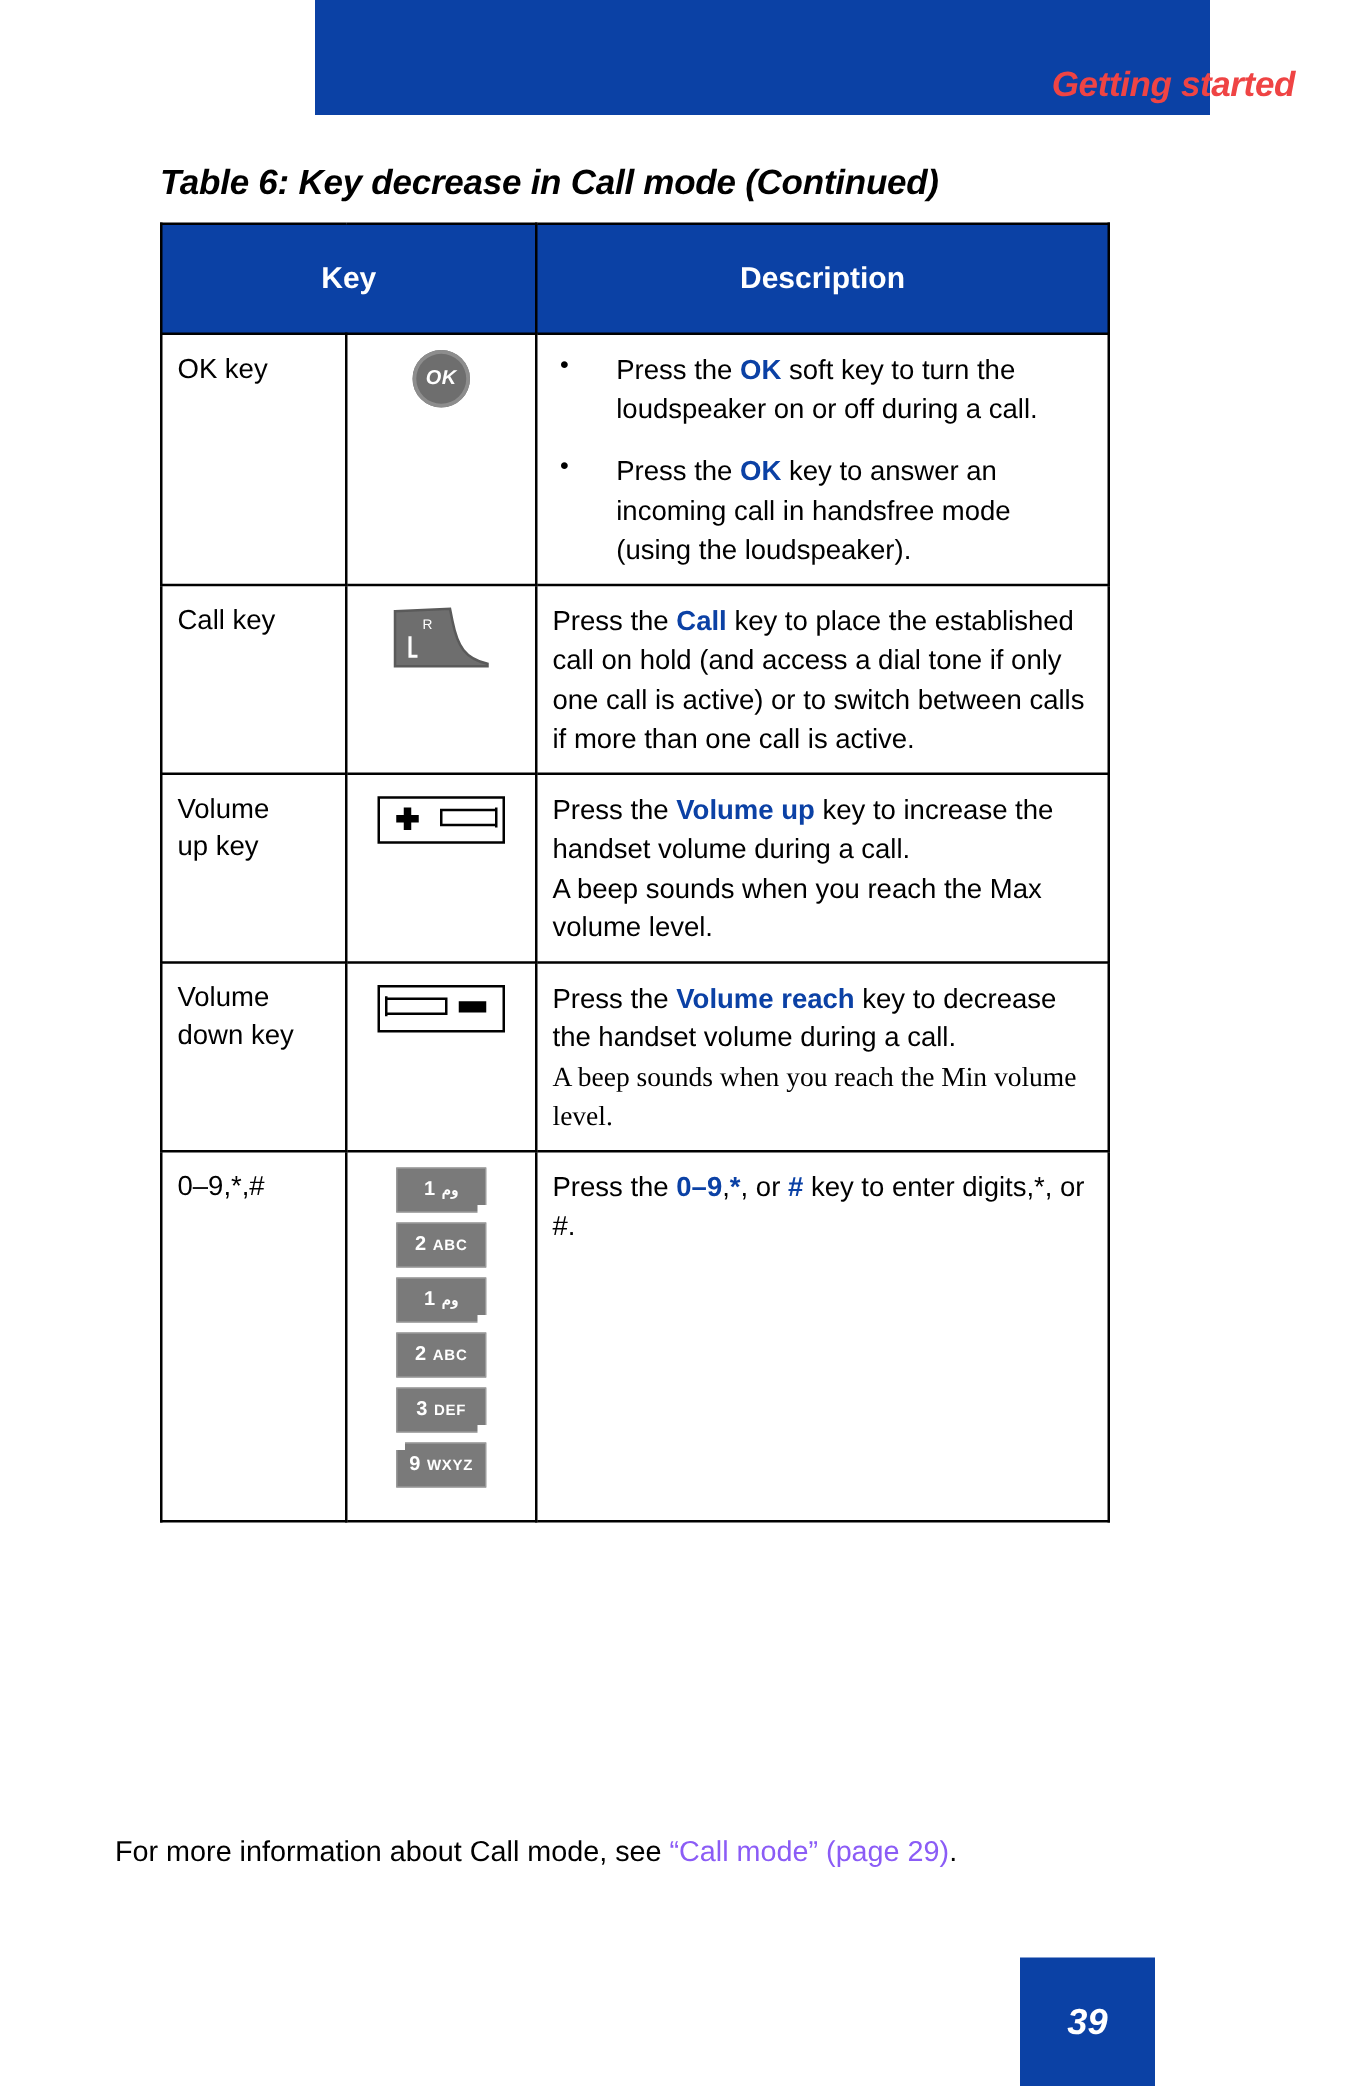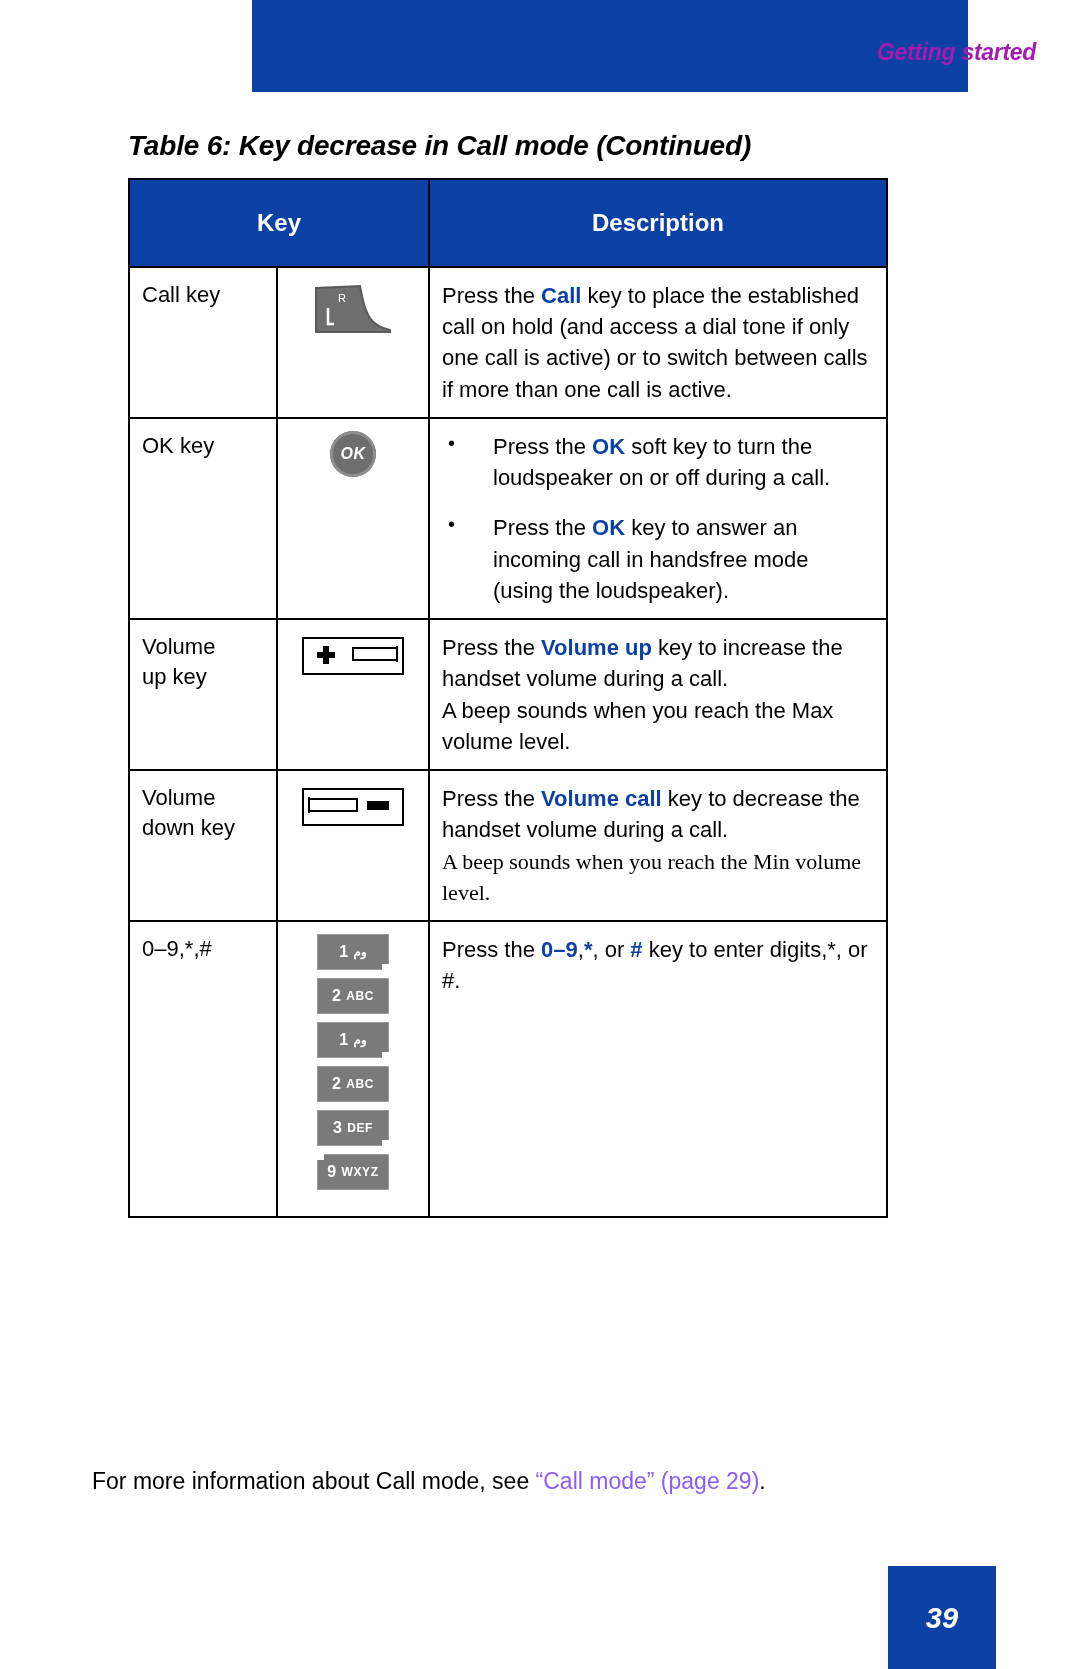--- a/index.html
+++ b/index.html
@@ -21,24 +21,24 @@
     position: absolute;
     left: 252px;
     top: 0;
     width: 716px;
     height: 92px;
     background: #0b41a5;
   }
   .header-title {
     position: absolute;
     right: 44px;
-    top: 52px;
+    top: 68px;
     transform: translateY(-50%);
-    color: #a21caf;
-    font-size: 23px;
+    color: #ef4444;
+    font-size: 28px;
     font-weight: bold;
     font-style: italic;
     letter-spacing: -0.3px;
     white-space: nowrap;
   }
 
   
   .table-caption {
     position: absolute;
     left: 128px;
@@ -177,21 +177,21 @@
     left: 92px;
     top: 1468px;
     font-size: 23px;
     white-space: nowrap;
   }
   .link { color: #8b5cf6; }
 
   
   .page-block {
     position: absolute;
-    left: 888px;
+    left: 816px;
     top: 1566px;
     width: 108px;
     height: 103px;
     background: #0b41a5;
   }
   .page-num {
     position: absolute;
     left: 50%;
     top: 36px;
     transform: translateX(-50%);
@@ -217,47 +217,47 @@
   </colgroup>
   <thead>
     <tr>
       <th colspan="2">Key</th>
       <th>Description</th>
     </tr>
   </thead>
   <tbody>
 
     <tr>
+      <td class="cell-keyname">OK key</td>
+      <td class="cell-keyicon">
+        <span class="icon-wrap">
+          <span class="ok-key">OK</span>
+        </span>
+      </td>
+      <td class="cell-desc">
+        <ul class="bullets">
+          <li><span><span>Press the </span><span class="blue">OK</span><span> soft key to turn the loudspeaker on or off during a call.</span></span></li>
+          <li><span><span>Press the </span><span class="blue">OK</span><span> key to answer an incoming call in handsfree mode (using the loudspeaker).</span></span></li>
+        </ul>
+      </td>
+    </tr>
+
+    <tr>
       <td class="cell-keyname">Call key</td>
       <td class="cell-keyicon">
         <span class="icon-wrap">
           <svg class="callkey-svg" width="82" height="58" viewBox="0 0 82 58">
             <path d="M4 8 L48 6 L50 16 C54 36 60 46 78 50 L78 52 L4 52 Z" fill="#6e6e6e" stroke="#5a5a5a" stroke-width="2"></path>
             <text x="30" y="22" fill="#ffffff" font-size="11" font-family="Liberation Sans, sans-serif" text-anchor="middle">R</text>
             <path d="M16 28 L16 44 L22 44" fill="none" stroke="#ffffff" stroke-width="2.5"></path>
           </svg>
         </span>
       </td>
       <td class="cell-desc">
         <p><span>Press the </span><span class="blue">Call</span><span> key to place the established call on hold (and access a dial tone if only one call is active) or to switch between calls if more than one call is active.</span></p>
-      </td>
-    </tr>
-
-    <tr>
-      <td class="cell-keyname">OK key</td>
-      <td class="cell-keyicon">
-        <span class="icon-wrap">
-          <span class="ok-key">OK</span>
-        </span>
-      </td>
-      <td class="cell-desc">
-        <ul class="bullets">
-          <li><span><span>Press the </span><span class="blue">OK</span><span> soft key to turn the loudspeaker on or off during a call.</span></span></li>
-          <li><span><span>Press the </span><span class="blue">OK</span><span> key to answer an incoming call in handsfree mode (using the loudspeaker).</span></span></li>
-        </ul>
       </td>
     </tr>
 
 
     <tr>
       <td class="cell-keyname" style="white-space: pre-line;">Volume
 up key</td>
       <td class="cell-keyicon">
         <span class="icon-wrap">
           <svg class="volup-svg" width="104" height="48" viewBox="0 0 104 48">
@@ -281,21 +281,21 @@
         <span class="icon-wrap">
           <svg class="voldn-svg" width="104" height="48" viewBox="0 0 104 48">
             <rect x="2" y="6" width="100" height="36" fill="#ffffff" stroke="#000000" stroke-width="2"></rect>
             <path d="M8 16 L56 16 L56 28 L8 28" fill="none" stroke="#000000" stroke-width="2"></path>
             <path d="M8 14 L8 30" stroke="#000000" stroke-width="2"></path>
             <rect x="66" y="18" width="22" height="9" fill="#000000"></rect>
           </svg>
         </span>
       </td>
       <td class="cell-desc">
-        <p><span>Press the </span><span class="blue">Volume call</span><span> key to decrease the handset volume during a call.</span></p>
+        <p><span>Press the </span><span class="blue">Volume reach</span><span> key to decrease the handset volume during a call.</span></p>
         <p style="margin-top:0;font-family:Liberation Serif, serif;"><span>A beep sounds when you reach the Min volume level.</span></p>
       </td>
     </tr>
 
     <tr>
       <td class="cell-keyname">0–9,*,#</td>
       <td class="cell-keyicon" style="height:270px;">
         <span class="icon-wrap">
           <span class="keypad" id="keypad-stack">
               <span class="numkey notch-right">

